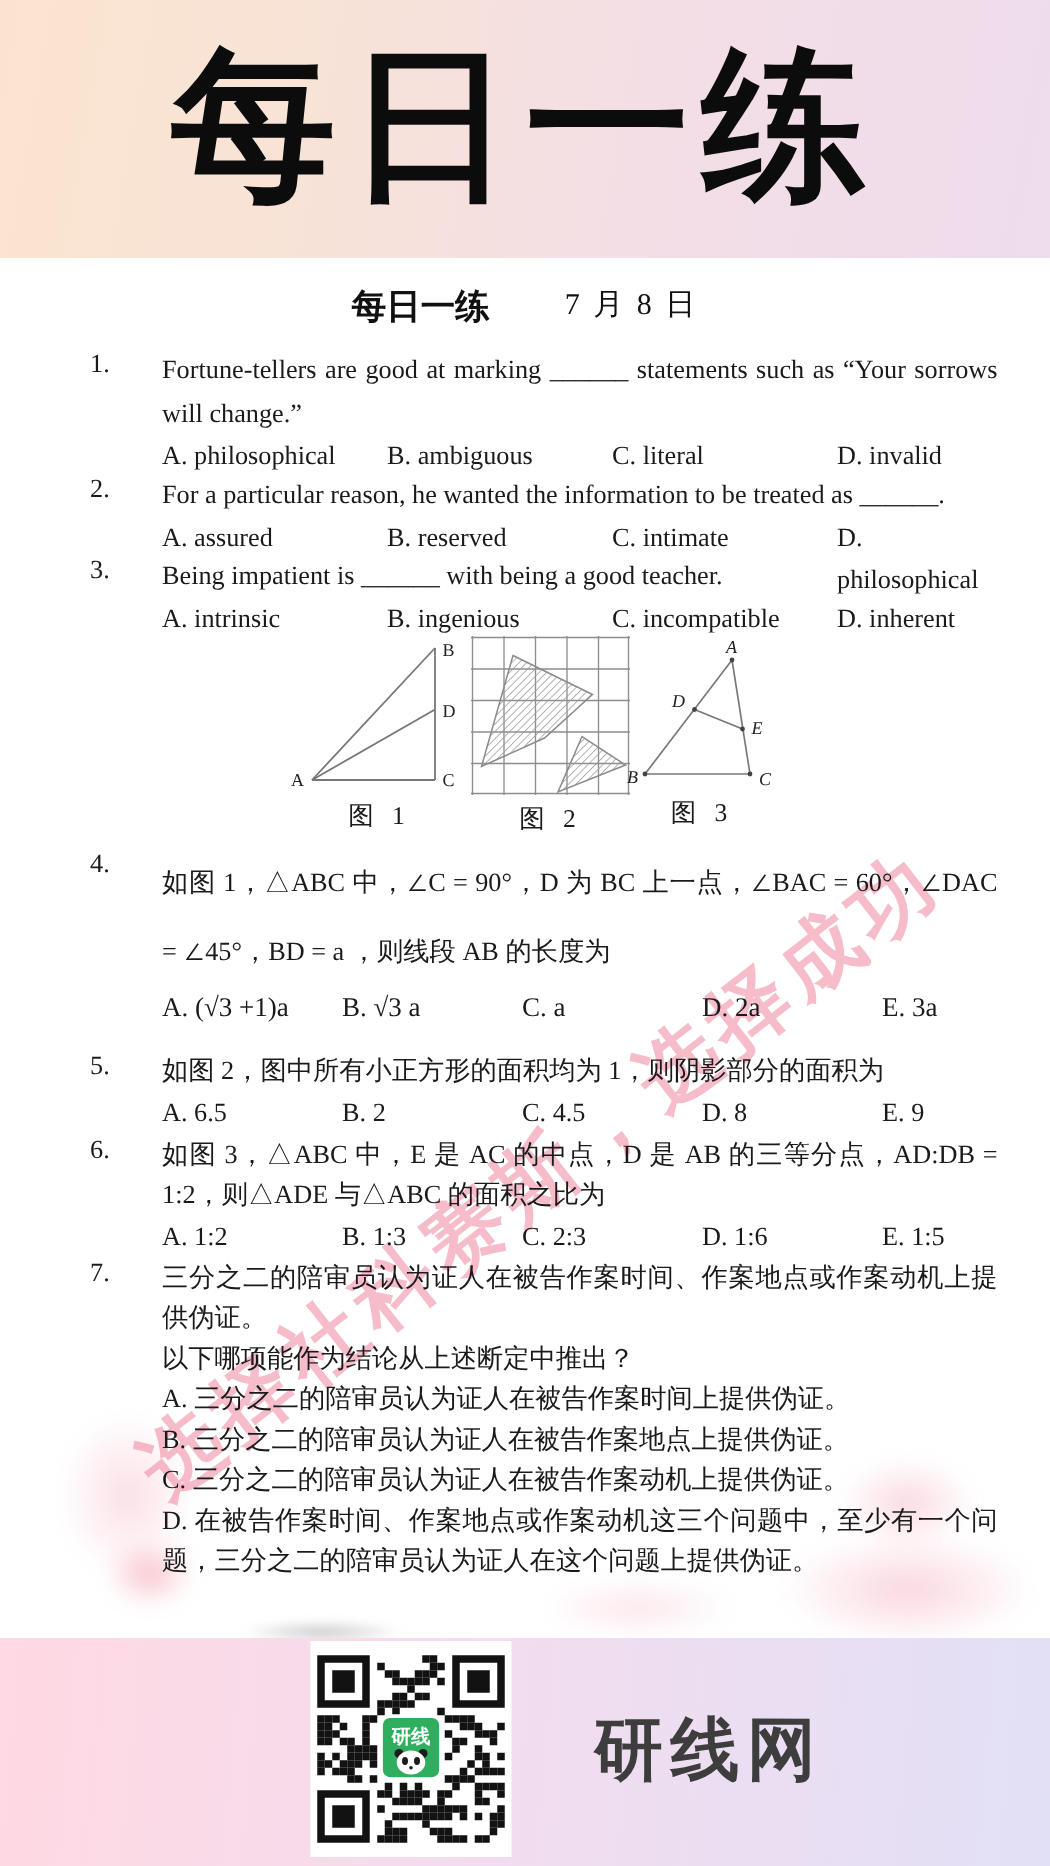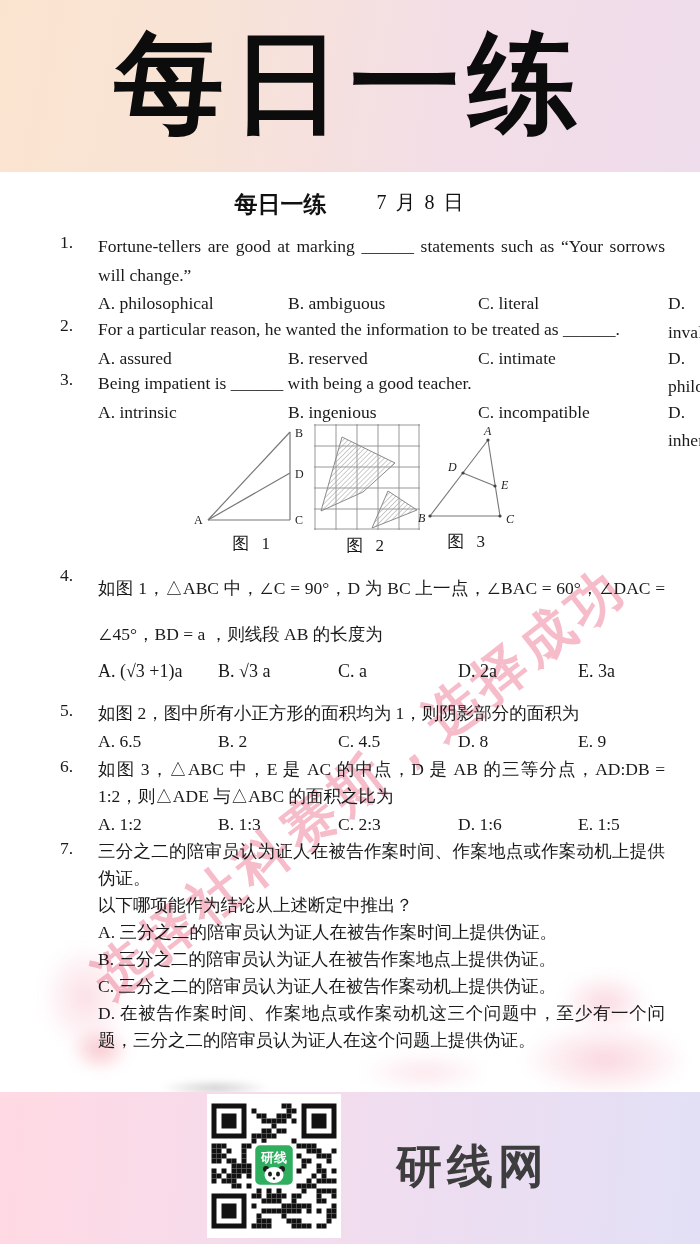--- a/index.html
+++ b/index.html
@@ -35,26 +35,26 @@
   .blob.b6 { left:160px; top:908px; width:110px; height:16px; border-radius:40%;
     background:radial-gradient(closest-side, rgba(110,110,115,.35), rgba(110,110,115,0)); filter:blur(3px); }
 
   .docheader { position:absolute; left:0; top:17px; width:100%; display:flex;
     justify-content:center; gap:50px; z-index:2; }
   .dh-title { font-family:"Liberation Sans", sans-serif; font-weight:700; font-size:23px; color:#111; }
   .dh-date  { font-family:"Liberation Serif", serif; font-size:20px; color:#111; letter-spacing:2px; }
 
   .q { position:absolute; left:60px; width:605px; z-index:2; }
   .qnum { position:absolute; left:0; top:0; font-size:17.5px; color:#1a1a1a; }
-  .qbody { margin-left:38px; }
+  .qbody { margin-left:48px; }
   .stem { font-size:17.5px; color:#1a1a1a; line-height:28.5px; text-align:justify; }
   .stem.cn { line-height:27px; }
   .stem.math { line-height:46px; }
   .opts { display:grid; font-size:17.5px; color:#1a1a1a; line-height:28.5px; }
-  .opts.c4 { grid-template-columns:150px 150px 150px 1fr;gap:40px; }
+  .opts.c4 { grid-template-columns:150px 150px 150px 1fr; }
   .opts.c5 { grid-template-columns:120px 120px 120px 120px 1fr; }
   .opts.math span { font-size:18px; }
   .optline { font-size:17.5px; color:#1a1a1a; line-height:27px; text-align:justify; }
 
   
   .figures { position:absolute; left:0; top:252px; width:700px; height:140px; z-index:2; }
   .fig { position:absolute; text-align:center; }
   .fig-caption { font-size:17px; color:#1a1a1a; margin-top:4px; letter-spacing:4px; }
   .fig svg { display:block; margin:0 auto; }
   .figlabel { font-size:12px; fill:#222; font-family:"Liberation Serif", serif; }

